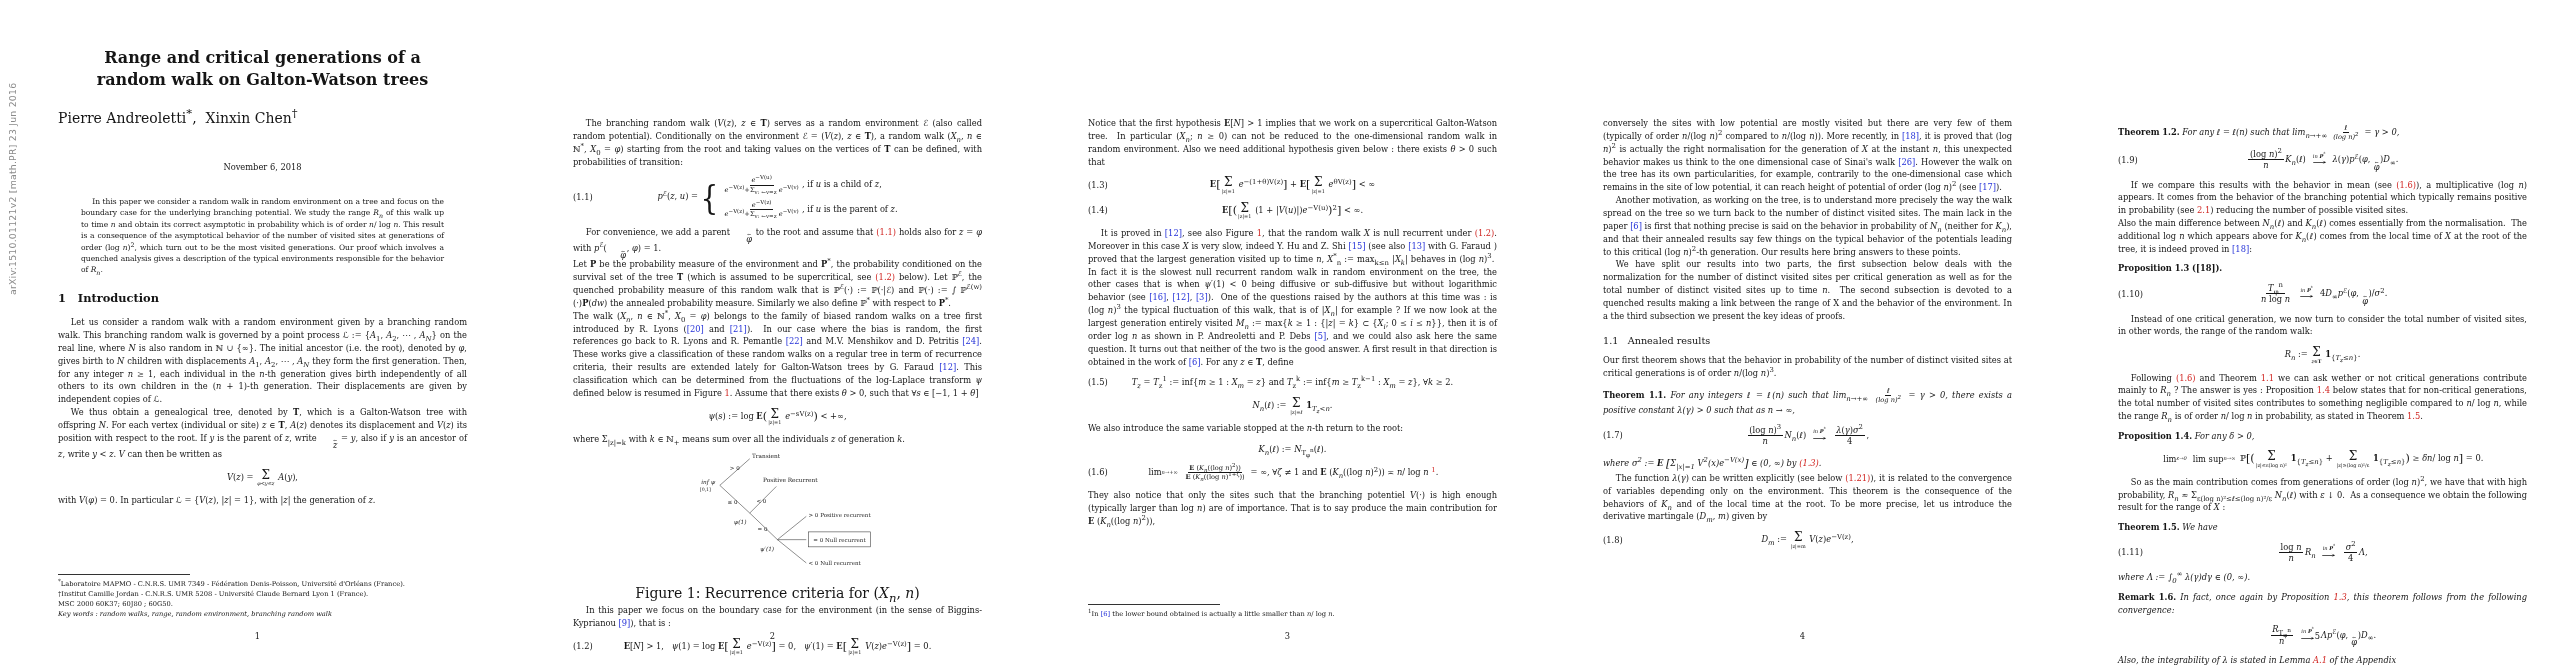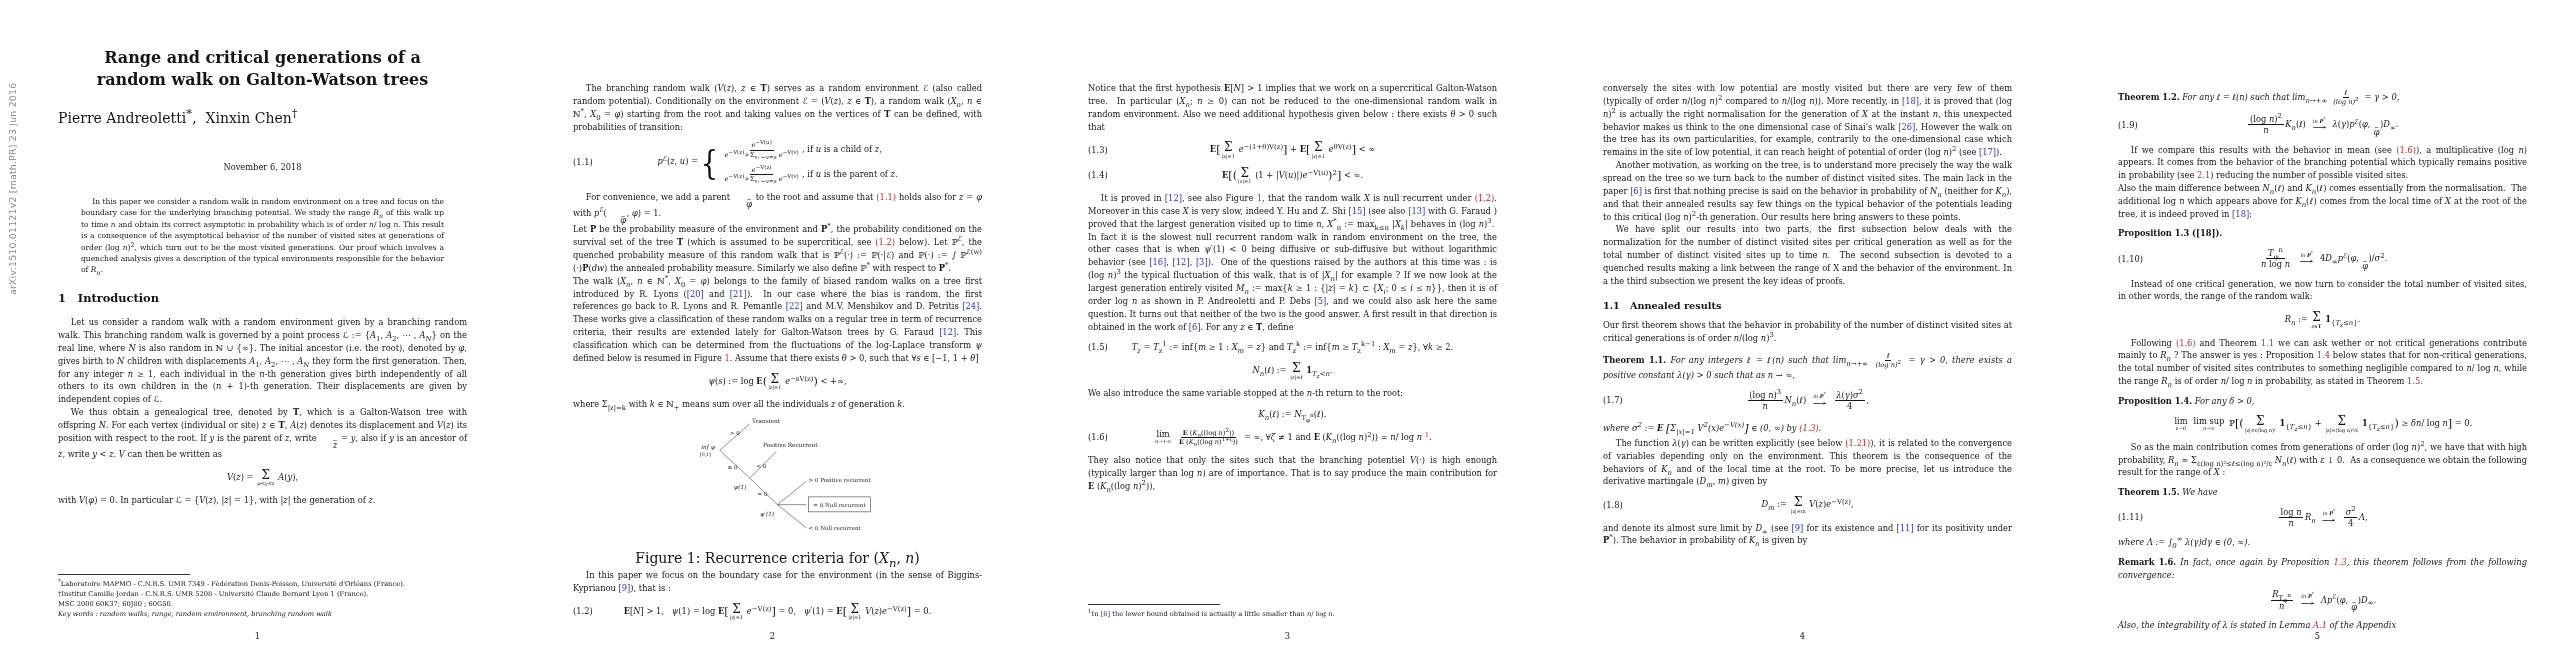--- a/index.html
+++ b/index.html
@@ -1,29 +1,29 @@
 <!DOCTYPE html>
 <html style="font-size:9px"><head>
 <meta charset="utf-8">
 <style>
   html,body{margin:0;padding:0;background:#ffffff;}
   .canvas{width:2576px;height:667px;display:flex;background:#ffffff;overflow:hidden;}
   .page{position:relative;width:515px;height:667px;box-sizing:border-box;flex:none;background:#fff;
         padding:47px 48px 0 58px;overflow:hidden;color:#151515;
         font-family:"DejaVu Serif","DejaVu Sans",serif;font-size:8.3px;line-height:1.55;text-align:justify;}
-  .page:not(:first-child){padding-top:82px;}
+  .page:not(:first-child){padding-top:117px;}
   .stamp{position:absolute;left:5.6px;top:44px;height:289px;display:flex;align-items:center;justify-content:center;
          writing-mode:vertical-rl;transform:rotate(180deg);
          font-family:"DejaVu Sans","Liberation Sans",sans-serif;font-size:9.4px;color:#8a8a8a;letter-spacing:0.2px;white-space:nowrap;}
   .b-title{font-size:16px;font-weight:700;text-align:center;line-height:1.4;margin:0 13.3px 16.7px;text-indent:0;}
   .b-authors{text-align:left;margin:0 0 31px;font-size:14px;text-indent:0;}
   .b-date{text-align:center;margin:0 0 22px;text-indent:0;}
   .b-abstract{font-size:7.5px;line-height:1.52;margin:0 23px 16.7px;text-indent:1.5em;}
   .b-h1{font-size:11.4px;font-weight:700;margin:14.5px 0 10px;text-align:left;text-indent:0;line-height:1.2;}
-  .b-h2{font-size:9.7px;font-weight:700;margin:12.2px 0 7.8px;text-align:left;text-indent:0;line-height:1.2;}
+  .b-h2{font-size:9.7px;font-weight:400;margin:12.2px 0 7.8px;text-align:left;text-indent:0;line-height:1.2;}
   .b-p{text-indent:1.55em;margin:0;}
   .b-pn{text-indent:0;margin:0;}
   .b-pi{text-indent:0;margin:2.2px 0 0;font-style:italic;}
   .b-eq{display:flex;align-items:center;margin:7.8px 0;text-indent:0;}
   .eqnum{flex:0 0 32px;text-align:left;}
   .eqbody{flex:1;text-align:center;}
   .eqsp{flex:0 0 32px;}
   .b-thm{margin:6.7px 0 4.4px;text-indent:0;}
   .thmlab{font-weight:700;}
   .thmbody{font-style:italic;}
@@ -35,21 +35,21 @@
   .cite{color:#2431d8;}
   .ref{color:#d02420;}
   sup,sub{line-height:0;}
   .frac{display:inline-flex;flex-direction:column;align-items:center;vertical-align:middle;margin:0 1.7px;line-height:1.25;}
   .frac .fn{border-bottom:0.6px solid #151515;padding:0 1.7px;text-align:center;}
   .frac .fd{padding:0 1.7px;text-align:center;}
   .fsm{font-size:.8em;}
   .S{display:inline-flex;flex-direction:column;align-items:center;vertical-align:middle;line-height:1;margin:0 1.1px;}
   .S .g{font-size:1.45em;}
   .S .l{font-size:.6em;margin-top:0.6px;}
-  .lim{display:inline-flex;flex-direction:column;align-items:center;vertical-align:middle;line-height:1.05;margin:0 1.7px;}
+  .lim{display:inline-flex;flex-direction:row;align-items:center;vertical-align:middle;line-height:1.05;margin:0 1.7px;}
   .lim .l{font-size:.62em;font-style:italic;}
   .limarr{display:inline-flex;flex-direction:column;align-items:center;vertical-align:middle;line-height:1;margin:0 4.4px;}
   .limarr .ll{font-size:.62em;font-style:italic;margin-bottom:-0.6px;}
   .limarr .ar{display:inline-block;transform:scaleX(2.1);}
   .pov{display:inline-flex;flex-direction:column;align-items:center;vertical-align:-.18em;line-height:.6;margin:0 0.6px;}
   .pov .ar{font-size:.55em;}
   .big{font-size:1.35em;vertical-align:-.08em;}
   .brace{display:inline-block;font-size:28px;font-weight:300;line-height:.9;margin-right:2.8px;vertical-align:middle;transform:scaleY(1.2);}
   .cases{display:inline-flex;flex-direction:column;gap:6.7px;text-align:left;vertical-align:middle;}
   .fig-svg text{font-family:"DejaVu Serif","DejaVu Sans",serif;fill:#1a1a1a;}
@@ -248,21 +248,20 @@
       <div class="b-pi">where <i>σ</i><sup>2</sup> := <b>E</b> <span class="big">[</span>Σ<sub>|x|=1</sub> <i>V</i><sup>2</sup>(<i>x</i>)<i>e</i><sup>−V(x)</sup><span class="big">]</span> ∈ (0, ∞) by <span class="ref">(1.3)</span>.</div>
       <div class="b-p">The function <i>λ</i>(<i>γ</i>) can be written explicitly (see below <span class="ref">(1.21)</span>), it is related to the convergence of variables depending only on the environment. This theorem is the consequence of the behaviors of <i>K<sub>n</sub></i> and of the local time at the root. To be more precise, let us introduce the derivative martingale (<i>D<sub>m</sub></i>, <i>m</i>) given by</div>
       <div class="b-eq">
         <span class="eqnum">(1.8)</span>
         <span class="eqbody"><i>D<sub>m</sub></i> := <span class="S">
             <span class="g">Σ</span>
             <span class="l">|z|=m</span>
           </span> <i>V</i>(<i>z</i>)<i>e</i><sup>−V(z)</sup>,</span>
         <span class="eqsp"></span>
       </div>
-      <div class="b-pn">and denote its almost sure limit by <i>D</i><sub>∞</sub> (see <span class="cite">[9]</span> for its existence and <span class="cite">[11]</span> for its positivity under <b>P</b><sup>*</sup>). The behavior in probability of <i>K<sub>n</sub></i> is given by</div>
       <div class="b-pagenum">4</div>
     </div>
     <div class="page">
       <div class="b-thm"><span class="thmlab">Theorem 1.2.</span> <span class="thmbody">For any ℓ = ℓ(<i>n</i>) such that lim<sub>n→+∞</sub> <span class="frac fsm">
             <span class="fn">ℓ</span>
             <span class="fd">(log <i>n</i>)<sup>2</sup></span>
           </span> = <i>γ</i> &gt; 0,</span></div>
       <div class="b-eq">
         <span class="eqnum">(1.9)</span>
         <span class="eqbody"><span class="frac">

